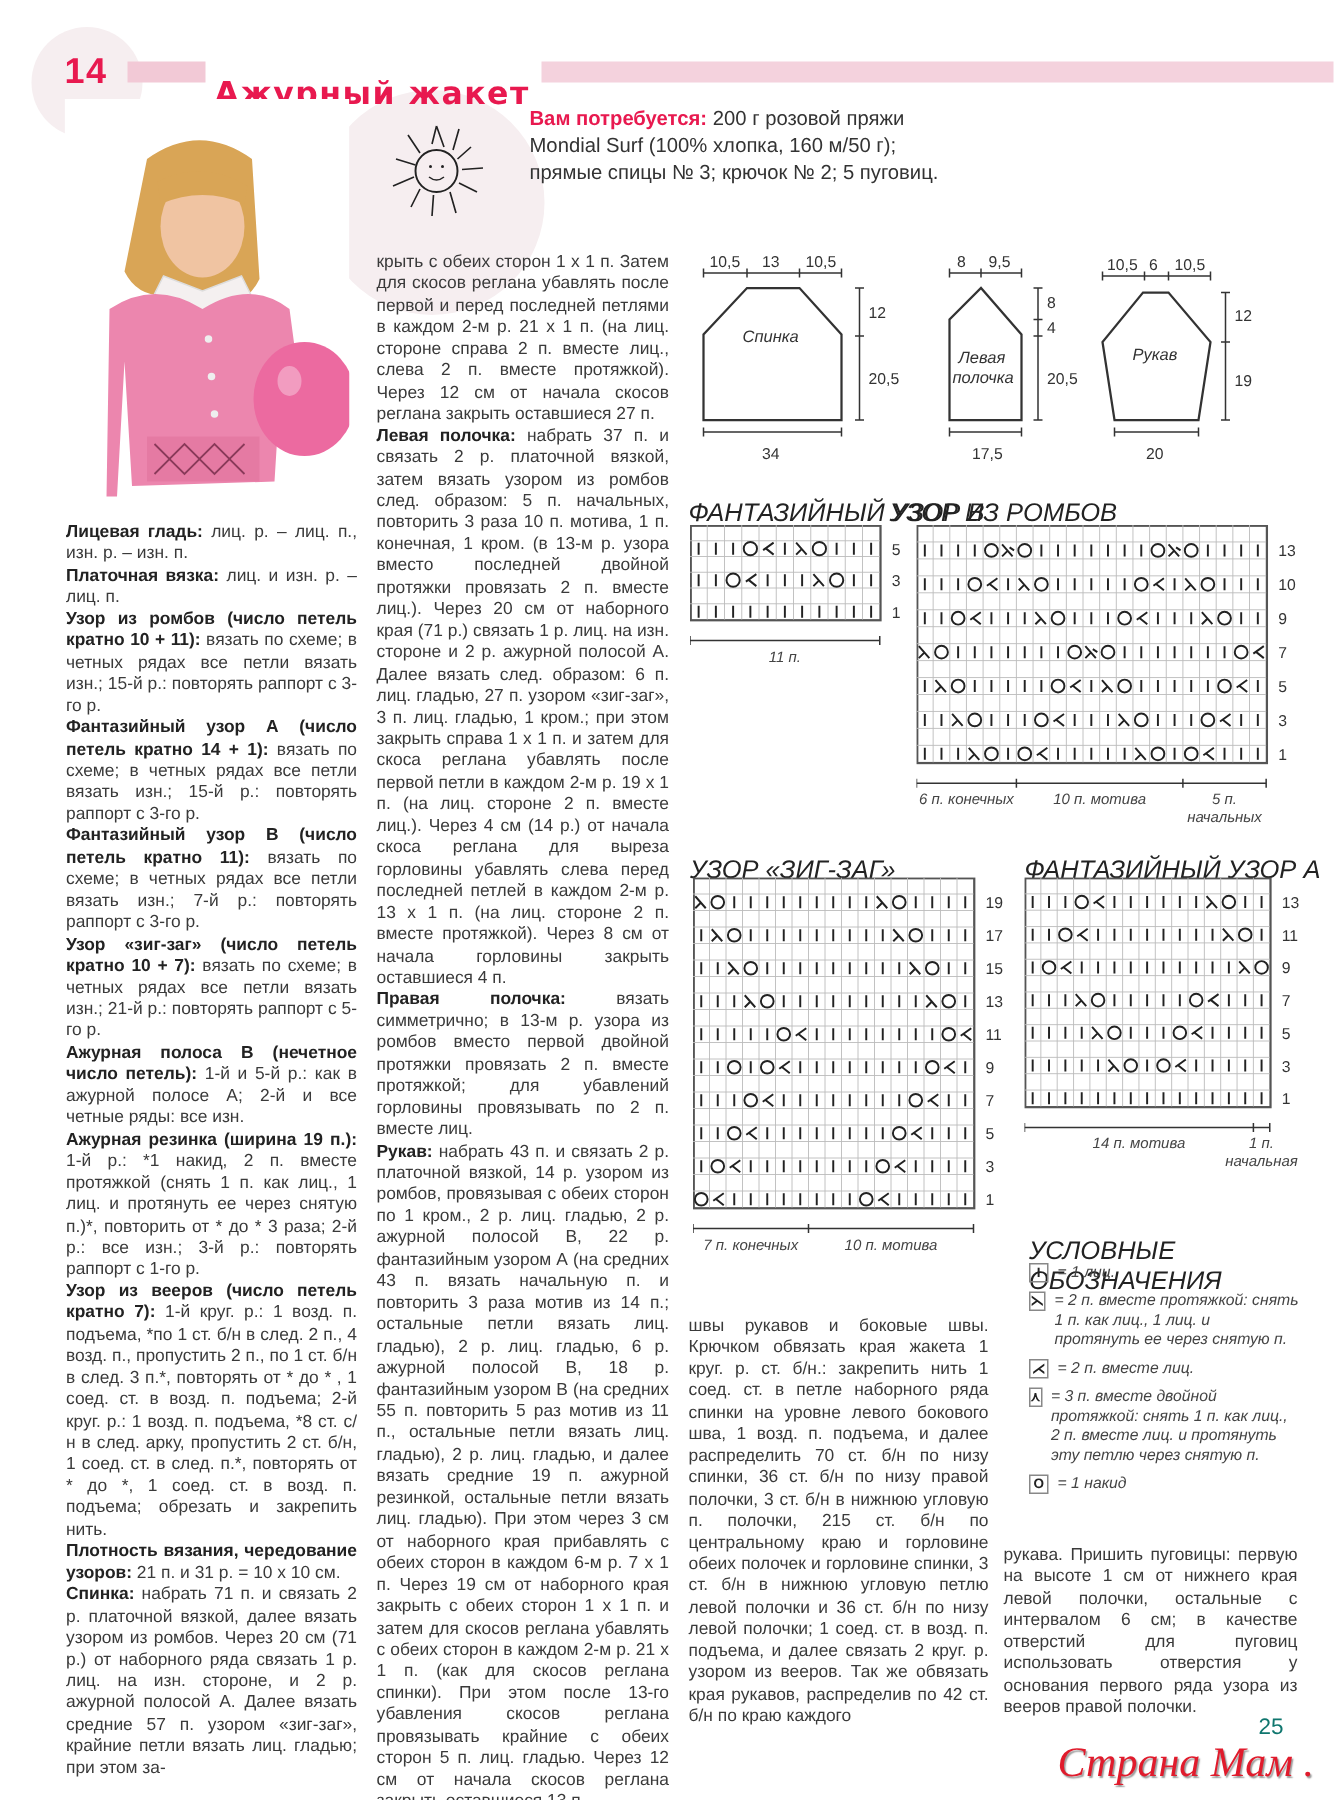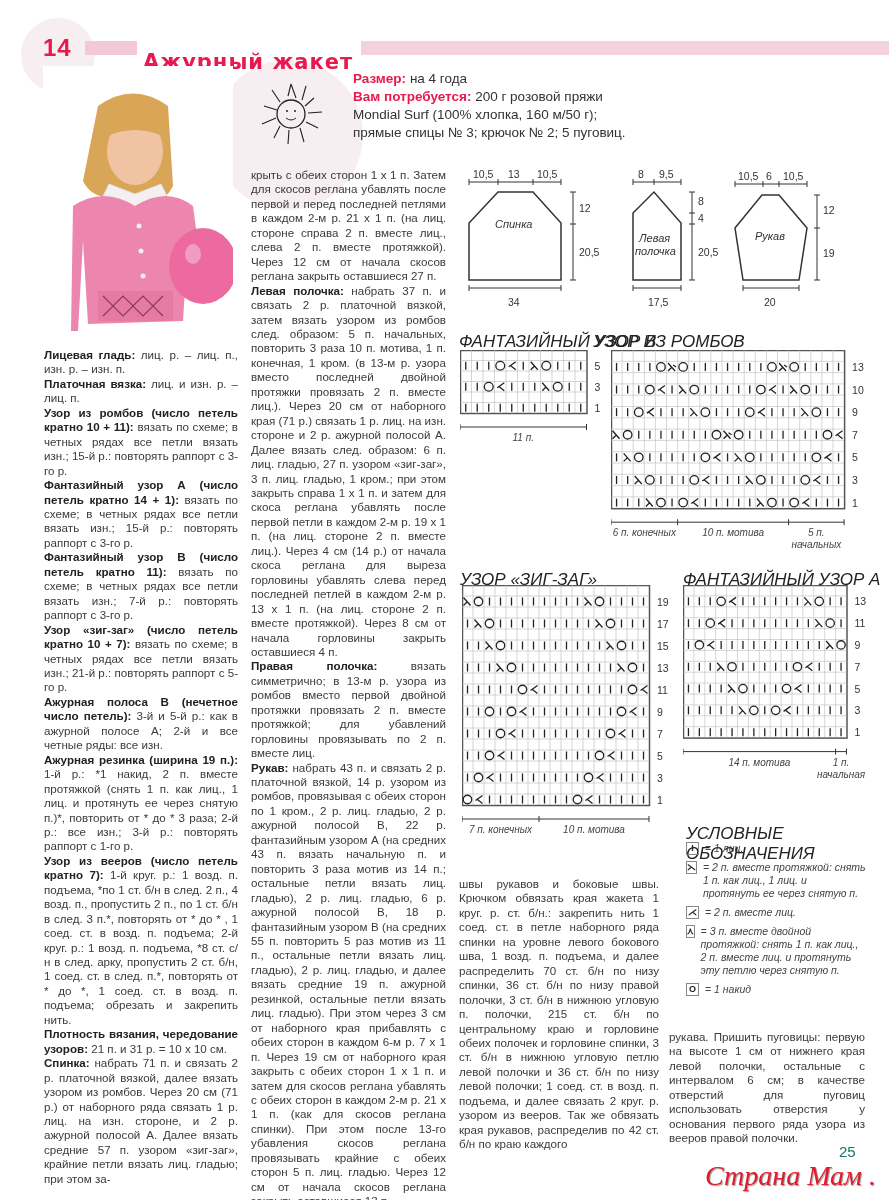--- a/index.html
+++ b/index.html
@@ -75,34 +75,33 @@
     <g stroke="#222" stroke-width="1.1" fill="none">
       <path d="M35 6 L32 18 M35 6 L40 20 M50 8 L46 22 M58 20 L49 28 M66 34 L52 35 M62 50 L50 44 M48 64 L44 50 M32 66 L33 52 M18 60 L24 48 M6 46 L20 40 M8 28 L21 32 M16 12 L24 24"></path>
     </g>
     <circle cx="31" cy="33" r="1" fill="#222"></circle>
     <circle cx="39" cy="33" r="1" fill="#222"></circle>
     <path d="M30 40 Q35 44 40 40" stroke="#222" fill="none"></path>
   </svg>
 </div>
 
 <div class="abs size">
-  <div><b>Размер:</b> <span>на 4 года</span></div>
   <div><b>Вам потребуется:</b> <span>200 г розовой пряжи</span></div>
   <div>Mondial Surf (100% хлопка, 160 м/50 г);</div>
   <div>прямые спицы № 3; крючок № 2; 5 пуговиц.</div>
 </div>
 
 <div class="abs col col1" id="col1">
     <p><b>Лицевая гладь:</b><span> лиц. р. – лиц. п., изн. р. – изн. п.</span></p>
     <p><b>Платочная вязка:</b><span> лиц. и изн. р. – лиц. п.</span></p>
     <p><b>Узор из ромбов (число петель кратно 10 + 11):</b><span> вязать по схеме; в четных рядах все петли вязать изн.; 15-й р.: повторять раппорт с 3-го р.</span></p>
     <p><b>Фантазийный узор А (число петель кратно 14 + 1):</b><span> вязать по схеме; в четных рядах все петли вязать изн.; 15-й р.: повторять раппорт с 3-го р.</span></p>
     <p><b>Фантазийный узор В (число петель кратно 11):</b><span> вязать по схеме; в четных рядах все петли вязать изн.; 7-й р.: повторять раппорт с 3-го р.</span></p>
     <p><b>Узор «зиг-заг» (число петель кратно 10 + 7):</b><span> вязать по схеме; в четных рядах все петли вязать изн.; 21-й р.: повторять раппорт с 5-го р.</span></p>
-    <p><b>Ажурная полоса В (нечетное число петель):</b><span> 3-й и 5-й р.: как в ажурной полосе А; 2-й и все четные ряды: все изн.</span></p>
+    <p><b>Ажурная полоса В (нечетное число петель):</b><span> 1-й и 5-й р.: как в ажурной полосе А; 2-й и все четные ряды: все изн.</span></p>
     <p><b>Ажурная резинка (ширина 19 п.):</b><span> 1-й р.: *1 накид, 2 п. вместе протяжкой (снять 1 п. как лиц., 1 лиц. и протянуть ее через снятую п.)*, повторить от * до * 3 раза; 2-й р.: все изн.; 3-й р.: повторять раппорт с 1-го р.</span></p>
     <p><b>Узор из вееров (число петель кратно 7):</b><span> 1-й круг. р.: 1 возд. п. подъема, *по 1 ст. б/н в след. 2 п., 4 возд. п., пропустить 2 п., по 1 ст. б/н в след. 3 п.*, повторять от * до * , 1 соед. ст. в возд. п. подъема; 2-й круг. р.: 1 возд. п. подъема, *8 ст. с/н в след. арку, пропустить 2 ст. б/н, 1 соед. ст. в след. п.*, повторять от * до *, 1 соед. ст. в возд. п. подъема; обрезать и закрепить нить.</span></p>
     <p><b>Плотность вязания, чередование узоров:</b><span> 21 п. и 31 р. = 10 х 10 см.</span></p>
     <p><b>Спинка:</b><span> набрать 71 п. и связать 2 р. платочной вязкой, далее вязать узором из ромбов. Через 20 см (71 р.) от наборного ряда связать 1 р. лиц. на изн. стороне, и 2 р. ажурной полосой А. Далее вязать средние 57 п. узором «зиг-заг», крайние петли вязать лиц. гладью; при этом за-</span></p>
   </div>
 <div class="abs col col2" id="col2">
     <p><span>крыть с обеих сторон 1 х 1 п. Затем для скосов реглана убавлять после первой и перед последней петлями в каждом 2-м р. 21 х 1 п. (на лиц. стороне справа 2 п. вместе лиц., слева 2 п. вместе протяжкой). Через 12 см от начала скосов реглана закрыть оставшиеся 27 п.</span></p>
     <p><b>Левая полочка:</b><span> набрать 37 п. и связать 2 р. платочной вязкой, затем вязать узором из ромбов след. образом: 5 п. начальных, повторить 3 раза 10 п. мотива, 1 п. конечная, 1 кром. (в 13-м р. узора вместо последней двойной протяжки провязать 2 п. вместе лиц.). Через 20 см от наборного края (71 р.) связать 1 р. лиц. на изн. стороне и 2 р. ажурной полосой А. Далее вязать след. образом: 6 п. лиц. гладью, 27 п. узором «зиг-заг», 3 п. лиц. гладью, 1 кром.; при этом закрыть справа 1 х 1 п. и затем для скоса реглана убавлять после первой петли в каждом 2-м р. 19 х 1 п. (на лиц. стороне 2 п. вместе лиц.). Через 4 см (14 р.) от начала скоса реглана для выреза горловины убавлять слева перед последней петлей в каждом 2-м р. 13 х 1 п. (на лиц. стороне 2 п. вместе протяжкой). Через 8 см от начала горловины закрыть оставшиеся 4 п.</span></p>
     <p><b>Правая полочка:</b><span>  вязать симметрично; в 13-м р. узора из ромбов вместо первой двойной протяжки провязать 2 п. вместе протяжкой; для убавлений горловины провязывать по 2 п. вместе лиц.</span></p>
     <p><b>Рукав:</b><span> набрать 43 п. и связать 2 р. платочной вязкой, 14 р. узором из ромбов, провязывая с обеих сторон по 1 кром., 2 р. лиц. гладью, 2 р. ажурной полосой В, 22 р. фантазийным узором А (на средних 43 п. вязать начальную п. и повторить 3 раза мотив из 14 п.; остальные петли вязать лиц. гладью), 2 р. лиц. гладью, 6 р. ажурной полосой В, 18 р. фантазийным узором В (на средних 55 п. повторить 5 раз мотив из 11 п., остальные петли вязать лиц. гладью), 2 р. лиц. гладью, и далее вязать средние 19 п. ажурной резинкой, остальные петли вязать лиц. гладью). При этом через 3 см от наборного края прибавлять с обеих сторон в каждом 6-м р. 7 х 1 п. Через 19 см от наборного края закрыть с обеих сторон 1 х 1 п. и затем для скосов реглана убавлять с обеих сторон в каждом 2-м р. 21 х 1 п. (как для скосов реглана спинки). При этом после 13-го убавления скосов реглана провязывать крайние с обеих сторон 5 п. лиц. гладью. Через 12 см от начала скосов реглана закрыть оставшиеся 13 п.</span></p>

